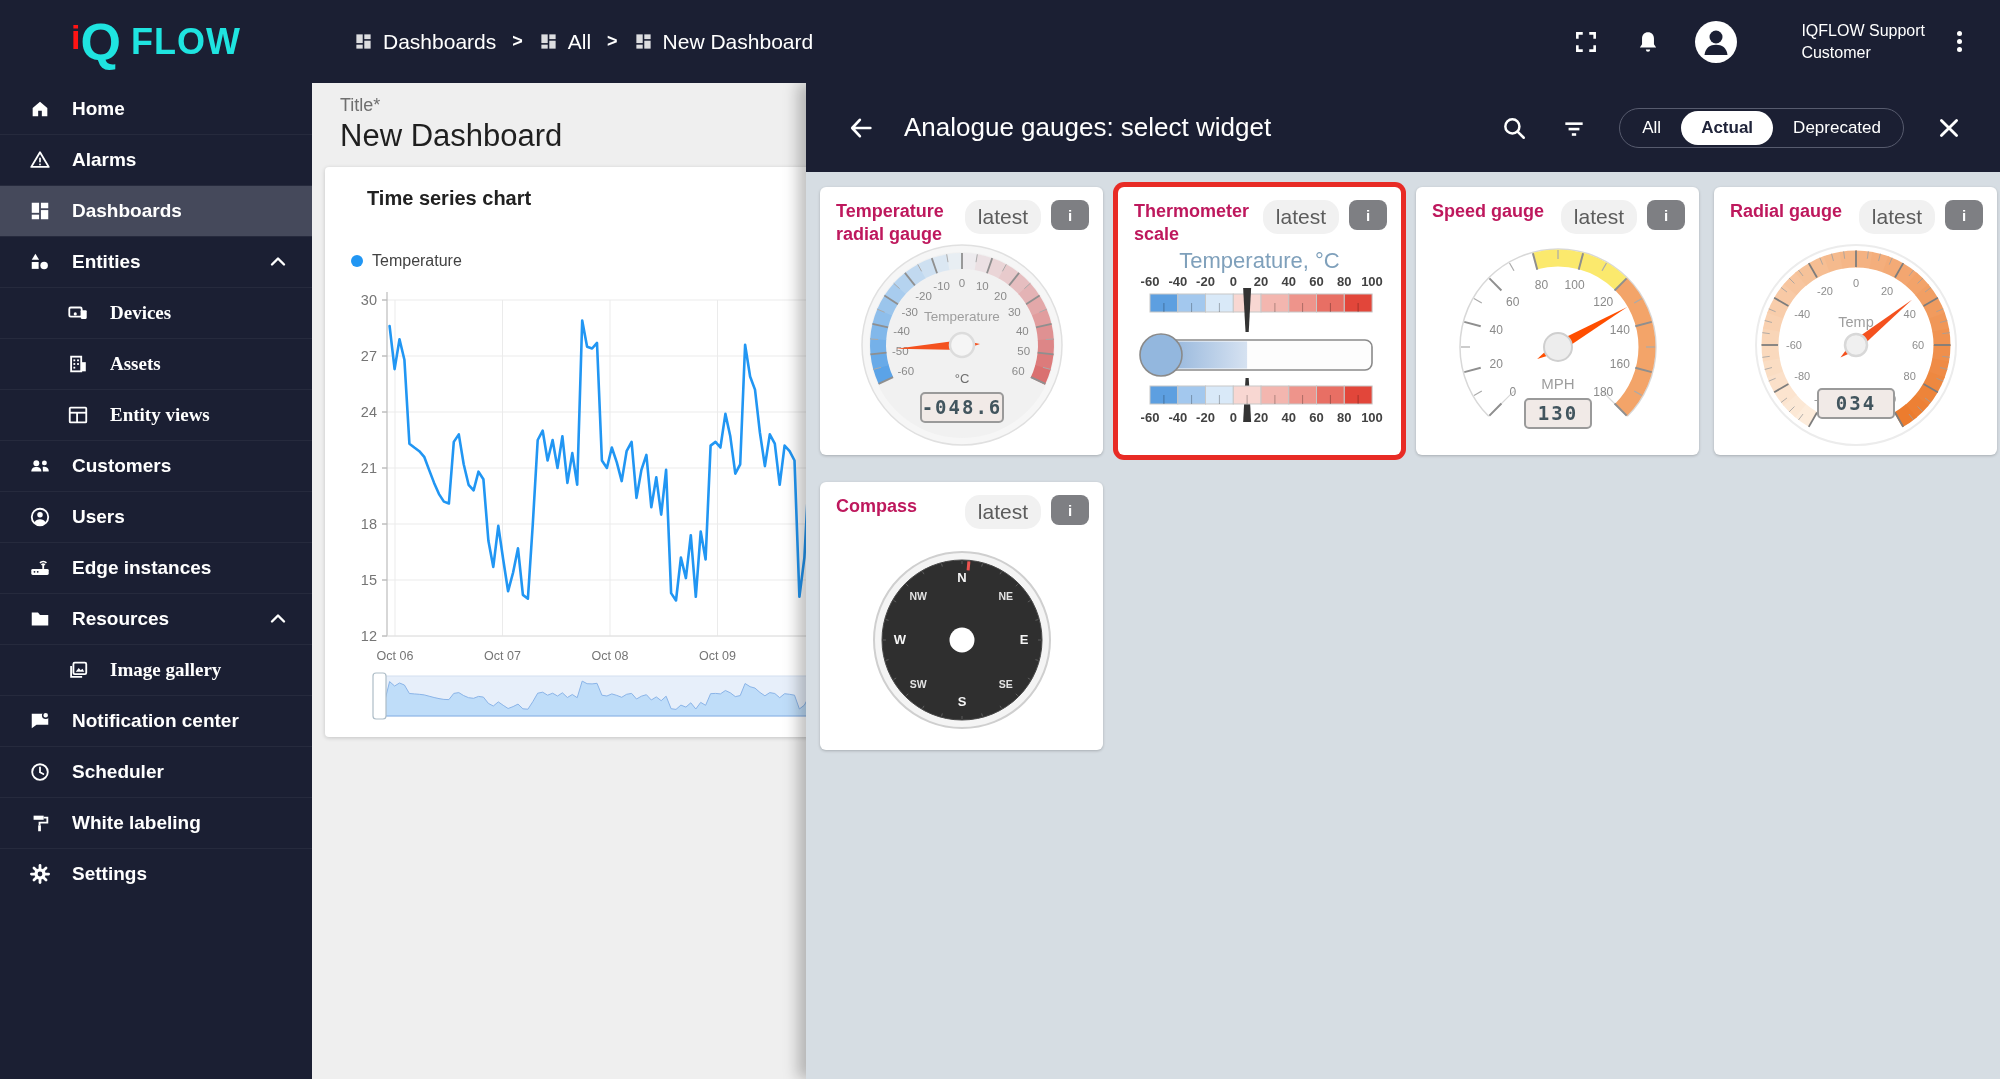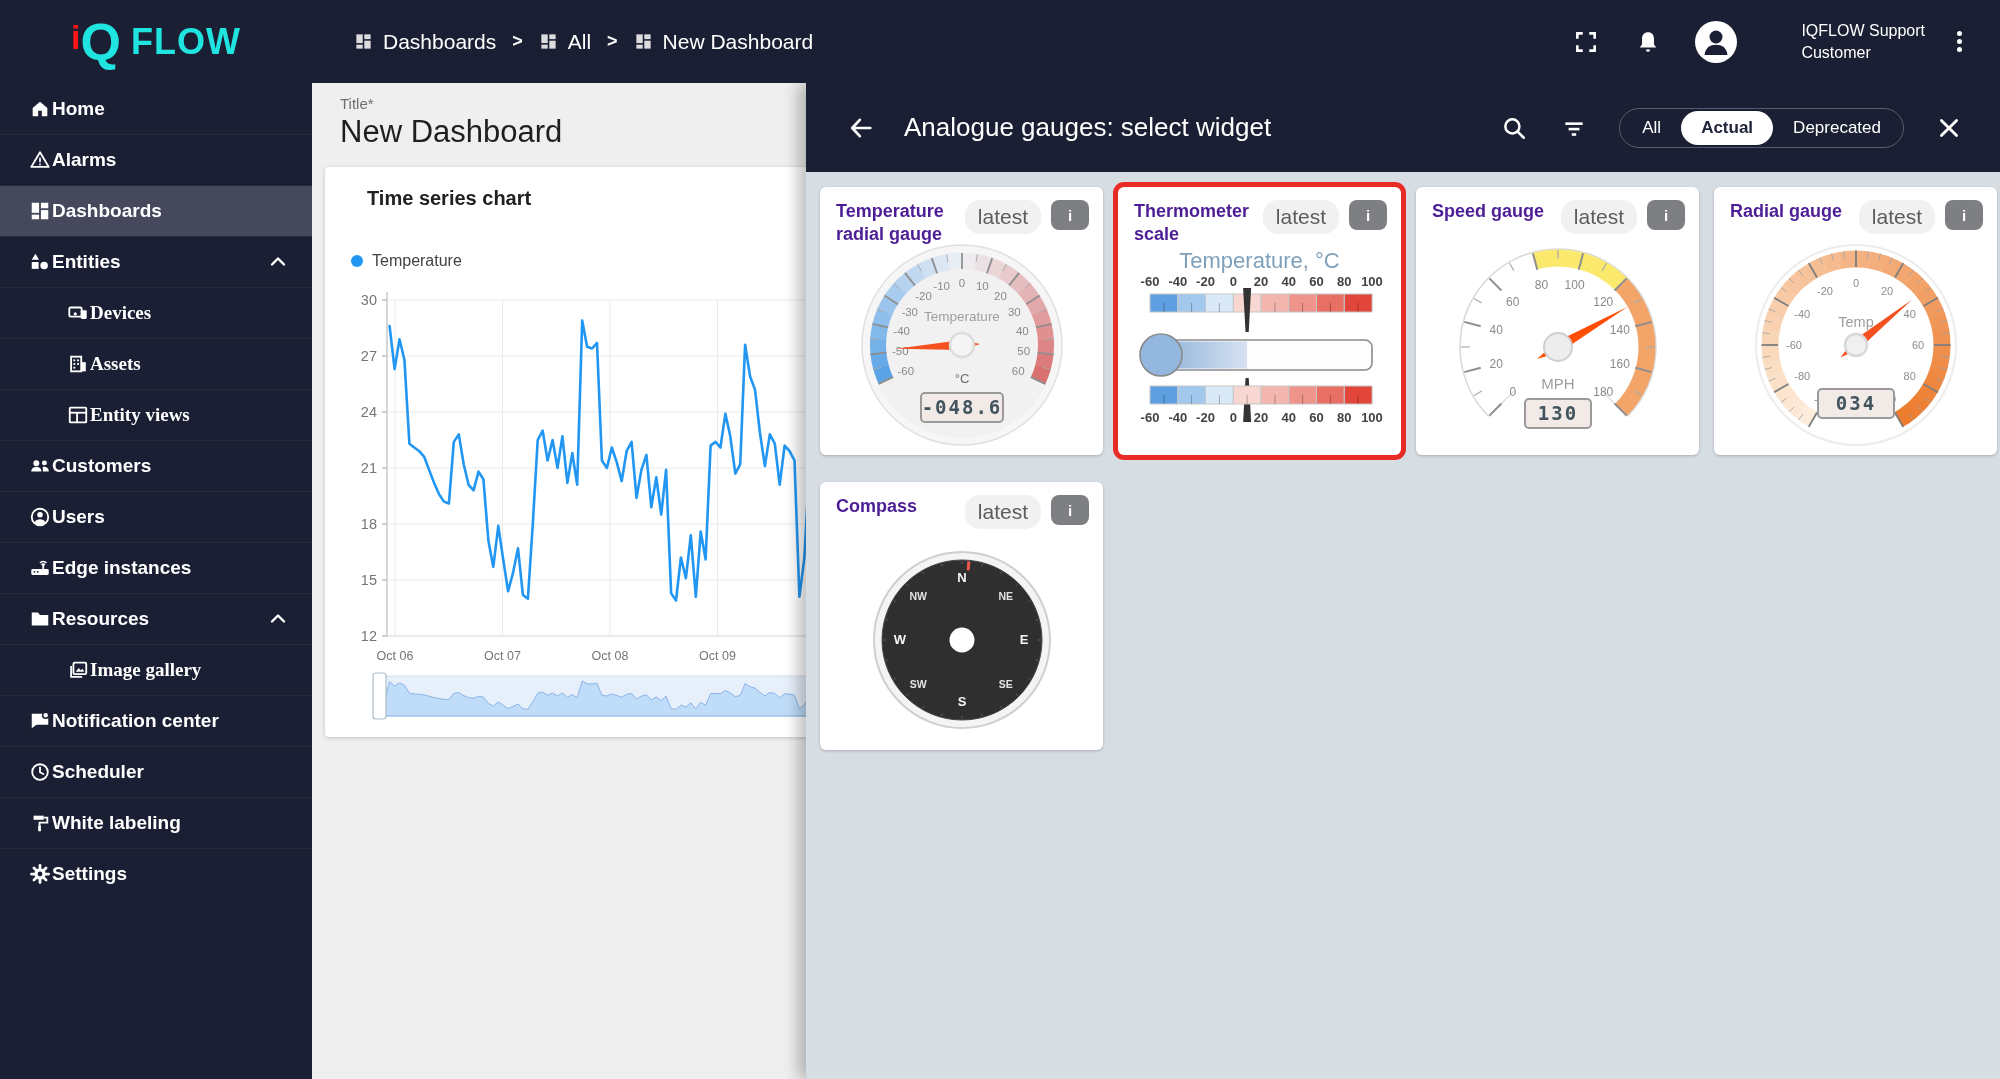--- a/index.html
+++ b/index.html
@@ -19,32 +19,32 @@
   .crumb-sep { color:#fff; font-size:18px; font-weight:bold; }
   .header-right { margin-left:auto; display:flex; align-items:center; gap:32px; padding-right:38px; }
   .hicon { width:30px; height:30px; display:flex; align-items:center; justify-content:center; cursor:pointer; }
   .avatar { width:42px; height:42px; border-radius:50%; background:#fff; display:flex; align-items:center; justify-content:center; cursor:pointer; }
   .user-block { color:#fff; font-size:16px; line-height:1.35;margin-left:32px; }
   .kebab { color:#fff; font-size:24px; letter-spacing:0; cursor:pointer; line-height:10px; }
   .kebab span { display:block; width:5px; height:5px; background:#fff; border-radius:50%; margin:3px auto; }
 
   
   .sidebar { position:absolute; left:0; top:83px; width:312px; bottom:0; background:#1b1f33; z-index:20; }
-  .side-item { height:51px; display:flex; align-items:center; padding:0 22px 0 28px; color:#fff; font-size:19px; font-weight:600; border-top:1px solid #262a3d; cursor:pointer; }
+  .side-item { height:51px; display:flex; align-items:center; gap:20px; padding:0 22px 0 28px; color:#fff; font-size:19px; font-weight:600; border-top:1px solid #262a3d; cursor:pointer; }
   .side-item:first-child { border-top:none; }
   .side-item.child { padding-left:66px;font-family:Liberation Serif, serif; }
   .side-item.selected { background:#45495b; }
   .side-item .sicon { width:24px; height:24px; flex:0 0 24px; display:flex; align-items:center; justify-content:center; }
   .side-item .slabel { flex:1; white-space:nowrap; }
   .side-item .chev { width:24px; height:24px; }
 
   
   .editor { position:absolute; left:312px; top:83px; width:494px; bottom:0; background:#efefef; overflow:hidden; z-index:10; }
   .title-block { padding:12px 0 0 28px; }
-  .title-label { font-size:15px; color:#6f6f6f; }
+  .title-label { font-size:18px; color:#6f6f6f; }
   .title-value { font-size:31px; color:#1f1f1f; font-weight:500; margin-top:2px; }
   .chart-card { position:absolute; left:13px; top:84px; width:770px; height:570px; background:#fff; border-radius:4px; box-shadow:0 1px 4px rgba(0,0,0,.18); }
   .chart-card h3 { font-size:20px; font-weight:bold; color:#212121; padding:20px 0 0 42px; }
   .legend-row { display:flex; align-items:center; gap:9px; margin:42px 0 0 26px; }
   .legend-dot { width:12px; height:12px; border-radius:50%; }
   .legend-label { font-size:16px; color:#424242; }
   .chart-area { position:absolute; left:12px; top:112px; width:750px; height:455px; }
 
   
   .overlay { position:absolute; left:806px; top:83px; right:0; bottom:0; z-index:30; box-shadow:-8px 0 14px rgba(0,0,0,.25); }
@@ -53,21 +53,21 @@
   .overlay-title { color:#fff; font-size:26px; font-weight:500; margin-left:26px; }
   .overlay-tools { margin-left:auto; display:flex; align-items:center; gap:30px; }
   .toggle-group { display:flex; align-items:center; border:1px solid #575b6e; border-radius:22px; padding:2px; }
   .toggle-opt { color:#fff; font-size:17px; padding:7px 20px; border-radius:20px; cursor:pointer; white-space:nowrap; }
   .toggle-opt.selected { background:#fff; color:#20243a; font-weight:600; }
   .overlay-body { position:absolute; top:89px; left:0; right:0; bottom:0; background:#d6dde3; overflow:hidden; padding:15px 0 0 14px; }
   .cards-grid { display:grid; grid-template-columns:repeat(4,283px); grid-auto-rows:268px; column-gap:15px; row-gap:27px; }
   .wcard { background:#fff; border-radius:6px; box-shadow:0 1px 3px rgba(0,0,0,.22); position:relative; cursor:pointer; }
   .wcard.highlight { box-shadow:0 0 0 5px #e82b25, 0 1px 3px rgba(0,0,0,.22); }
   .wcard-head { display:flex; align-items:flex-start; padding:13px 14px 0 16px; gap:10px; }
-  .wcard-title { flex:1; font-size:18px; font-weight:bold; color:#4c1d95; line-height:1.25; }
+  .wcard-title { flex:1; font-size:18px; font-weight:bold; color:#be185d; line-height:1.25; }
   .wcard-chip { background:#f1f1f1; color:#5c5c5c; font-size:21px; padding:5px 13px; border-radius:15px; white-space:nowrap; }
   .wcard-info { width:38px; height:30px; background:#7e7f83; border-radius:8px; color:#fff; font-size:15px; font-weight:bold; display:flex; align-items:center; justify-content:center; cursor:pointer; }
   .gauge-body { position:absolute; left:0; right:0; top:52px; bottom:4px; display:flex; flex-direction:column; align-items:center; justify-content:center; }
   .thermo-title { font-size:22px; color:#7fa0bb; margin:2px 0 0; }
   .lcd-text { font-family:"DejaVu Sans Mono", monospace; font-weight:bold; }
 </style>
 </head>
 <body>
 
 <div id="app">

